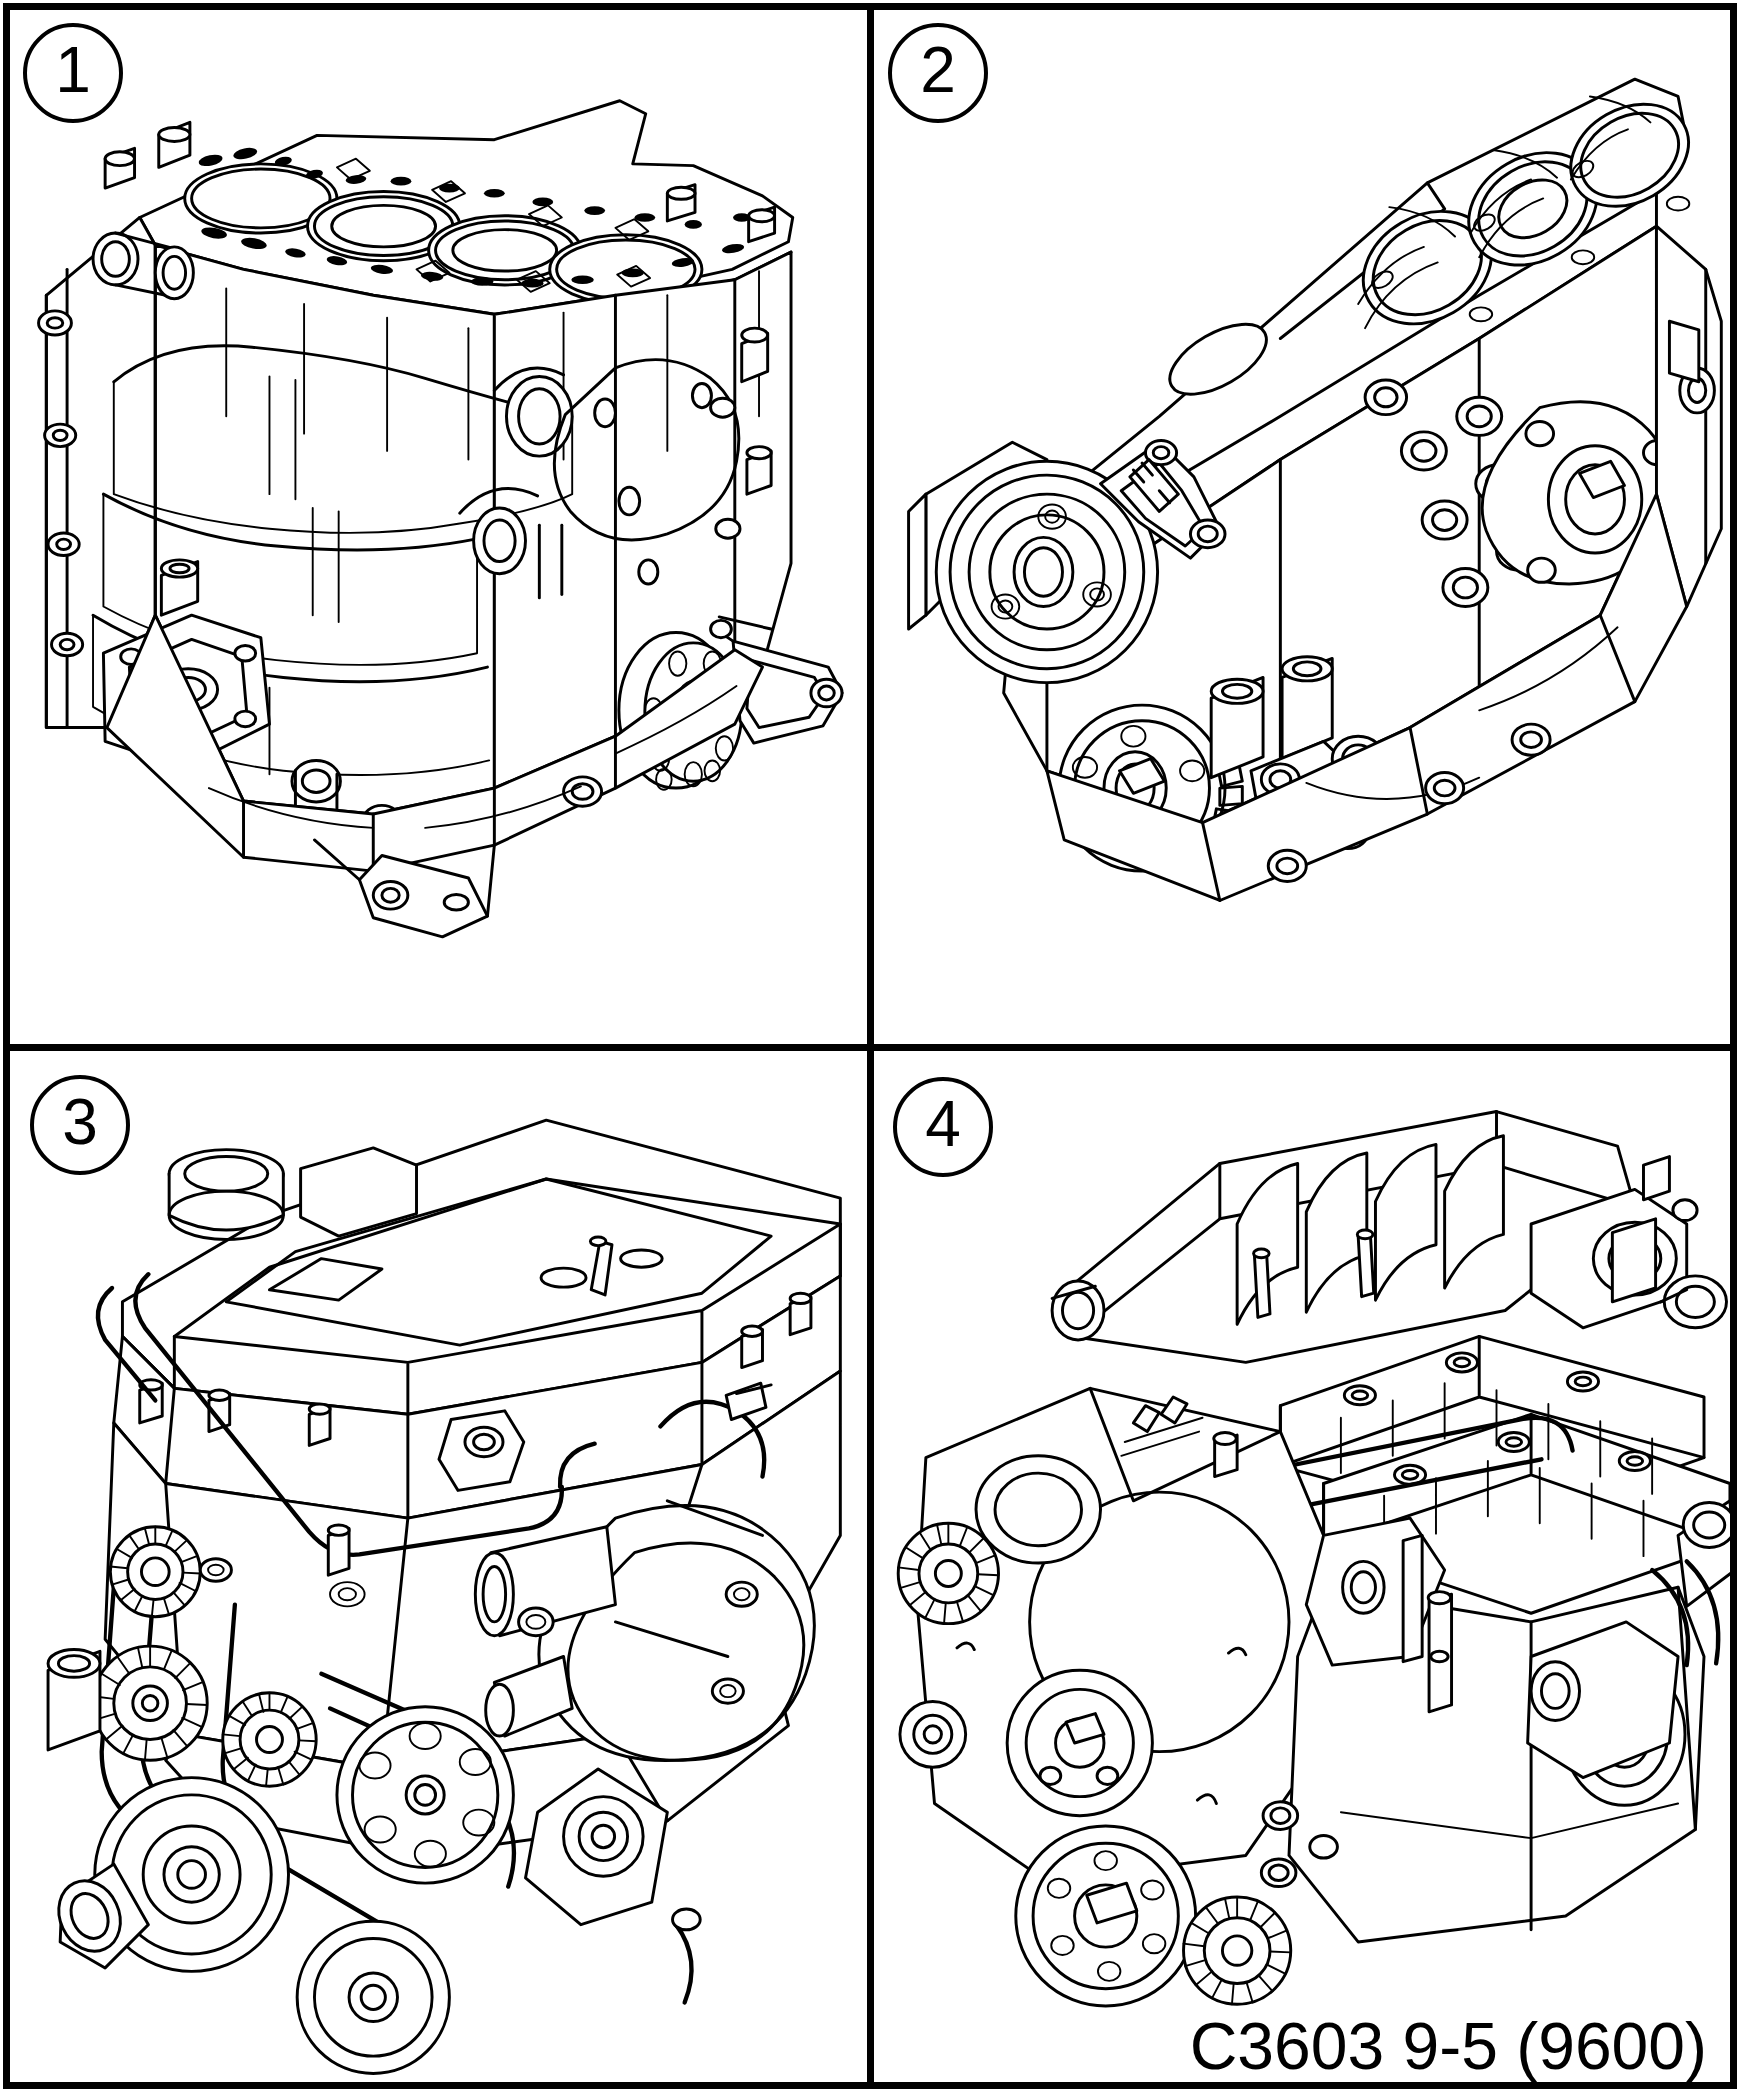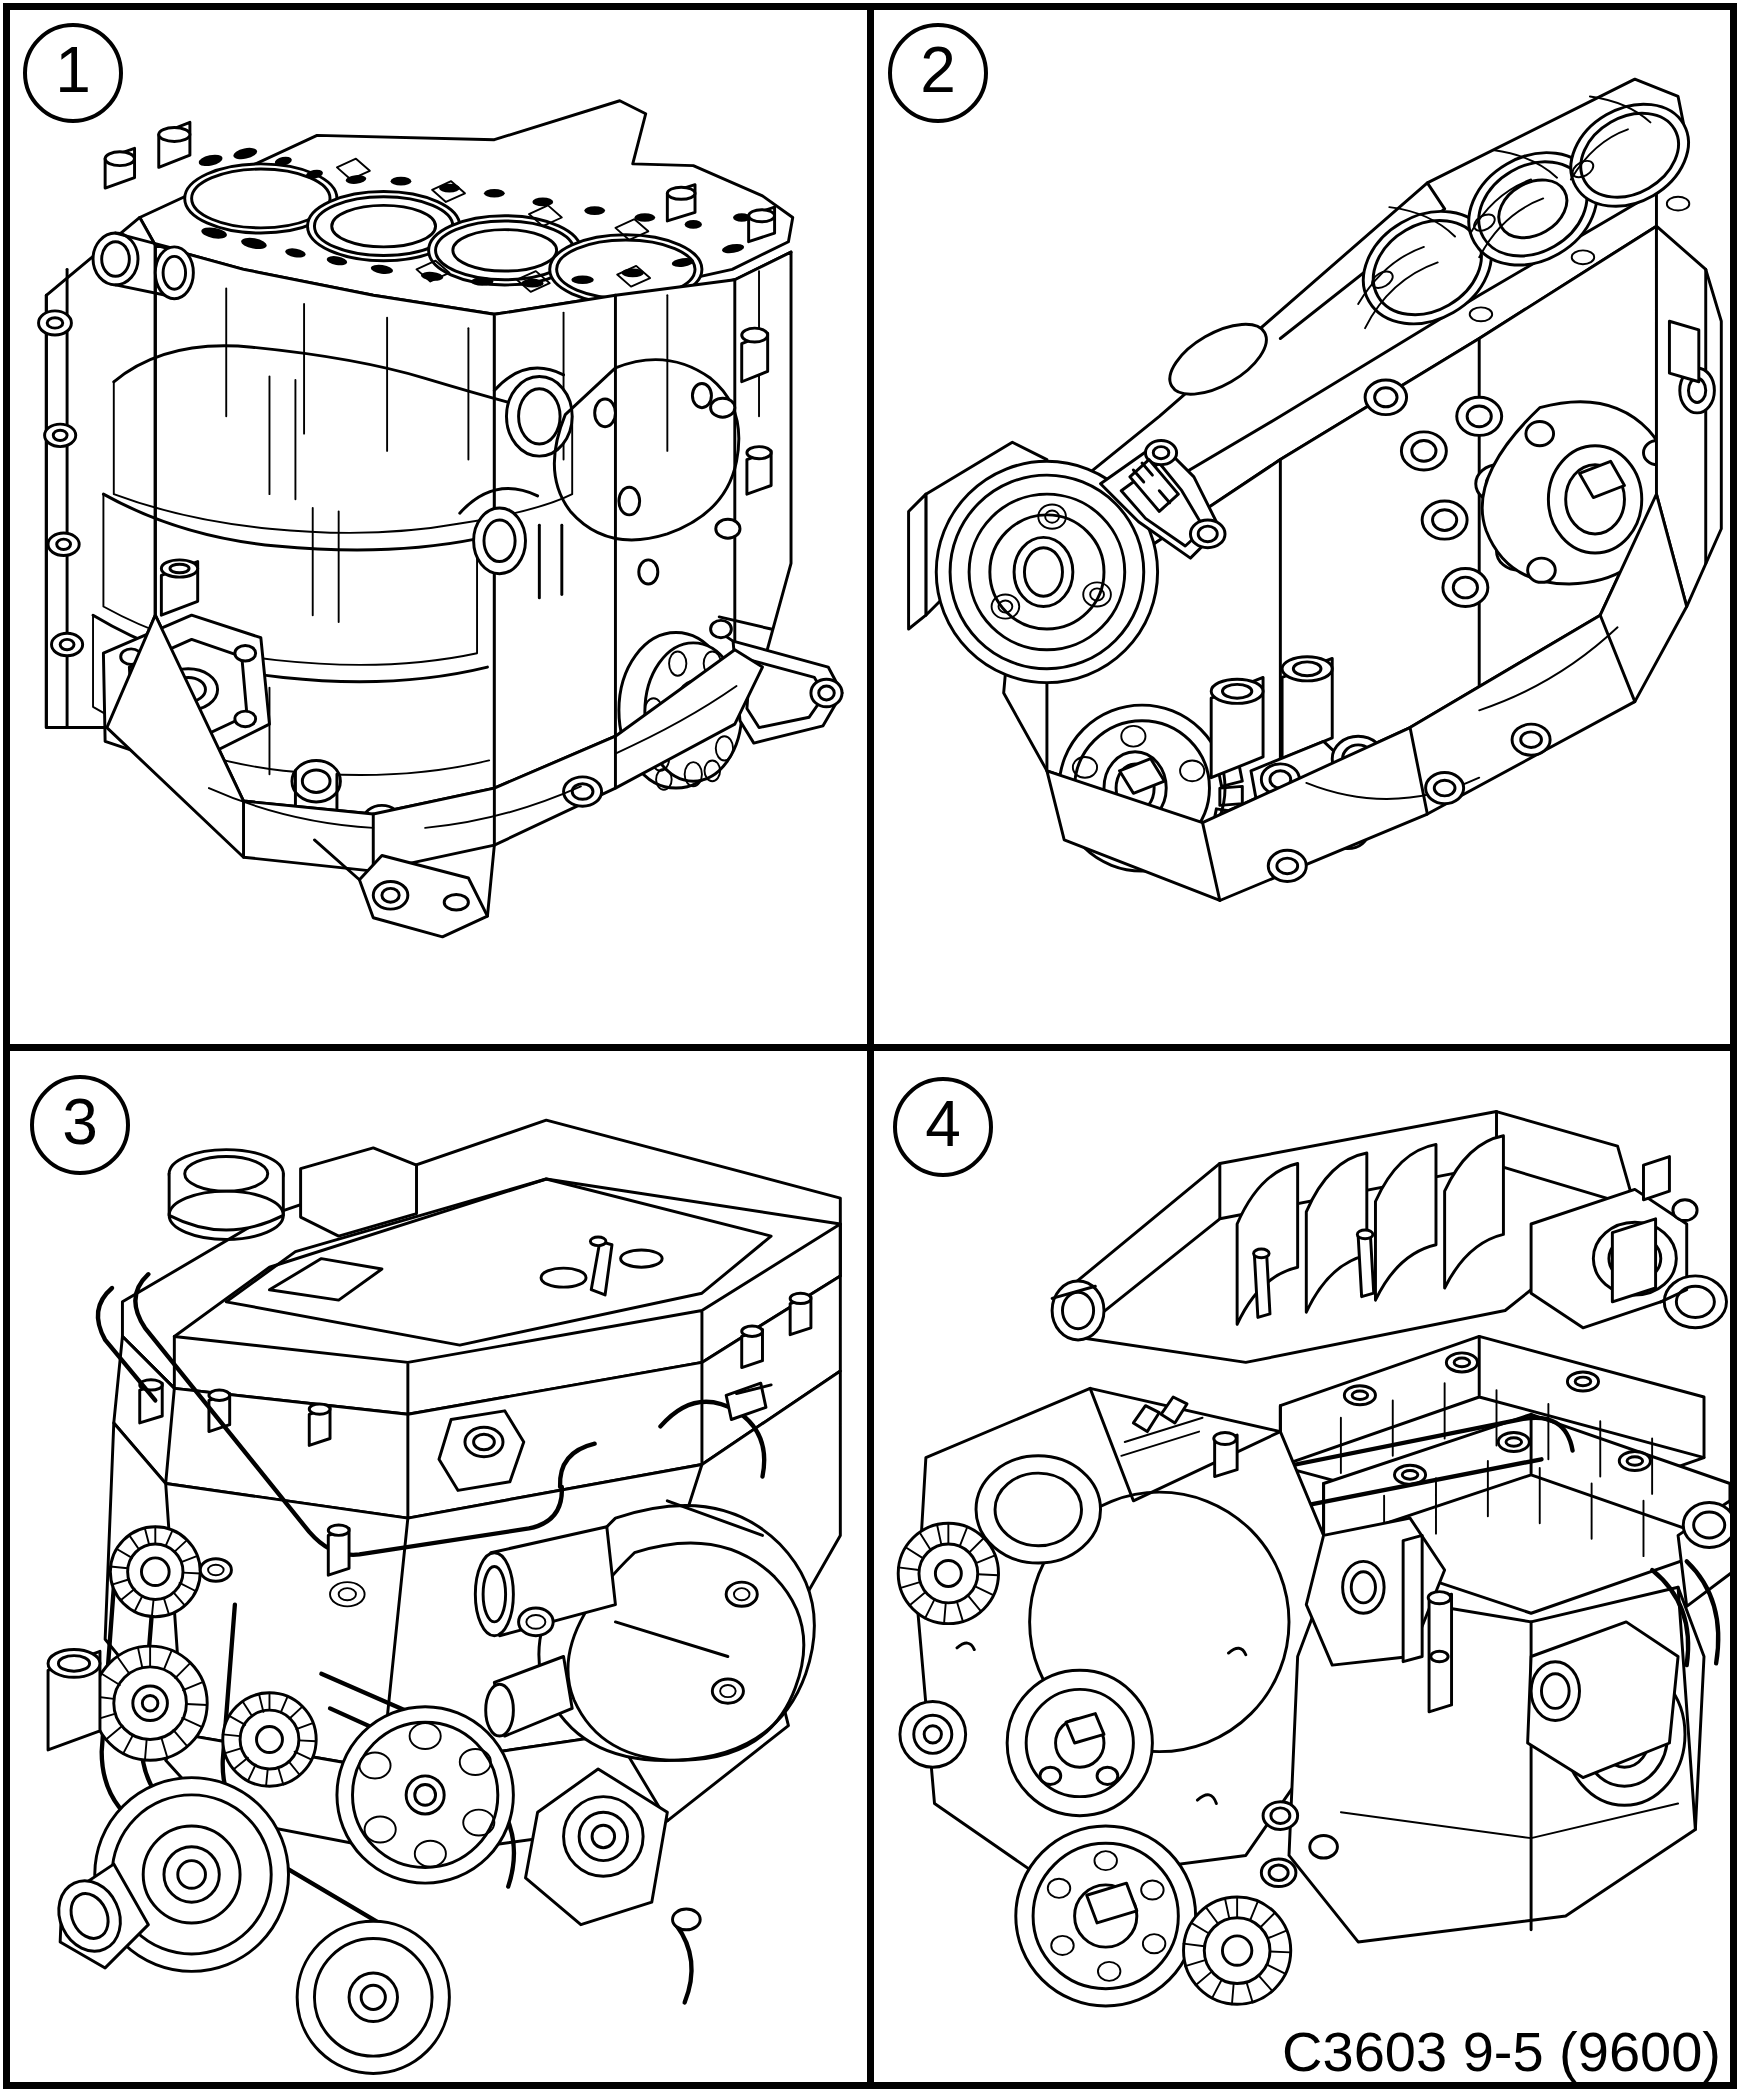--- a/index.html
+++ b/index.html
@@ -28,21 +28,21 @@
          display:flex;align-items:center;justify-content:center;
          font-size:64px;line-height:1;color:#000;font-weight:400;
          font-family:"Liberation Sans",sans-serif;}
   #badge-1{left:23px;  top:23px;}
   #badge-2{left:888px;top:23px;}
   #badge-3{left:30px;  top:1075px;}
   #badge-4{left:893px;top:1077px;}
   .badge span{display:block;transform:translateY(-2.6px);}
 
   
-  #caption{position:absolute;right:21px;bottom:15.6px;font-size:56px;color:#000;
+  #caption{position:absolute;right:35px;bottom:15.6px;font-size:66px;color:#000;
            letter-spacing:0px;white-space:nowrap;
            font-family:"Liberation Sans",sans-serif;}
 
   
   .ln{fill:none;stroke:#000;stroke-linecap:round;stroke-linejoin:round;}
   .w1{stroke-width:2.2;}
   .w2{stroke-width:3.4;}
   .w3{stroke-width:5.0;}
   .fillw{fill:#fff;}
   .fillk{fill:#000;}

